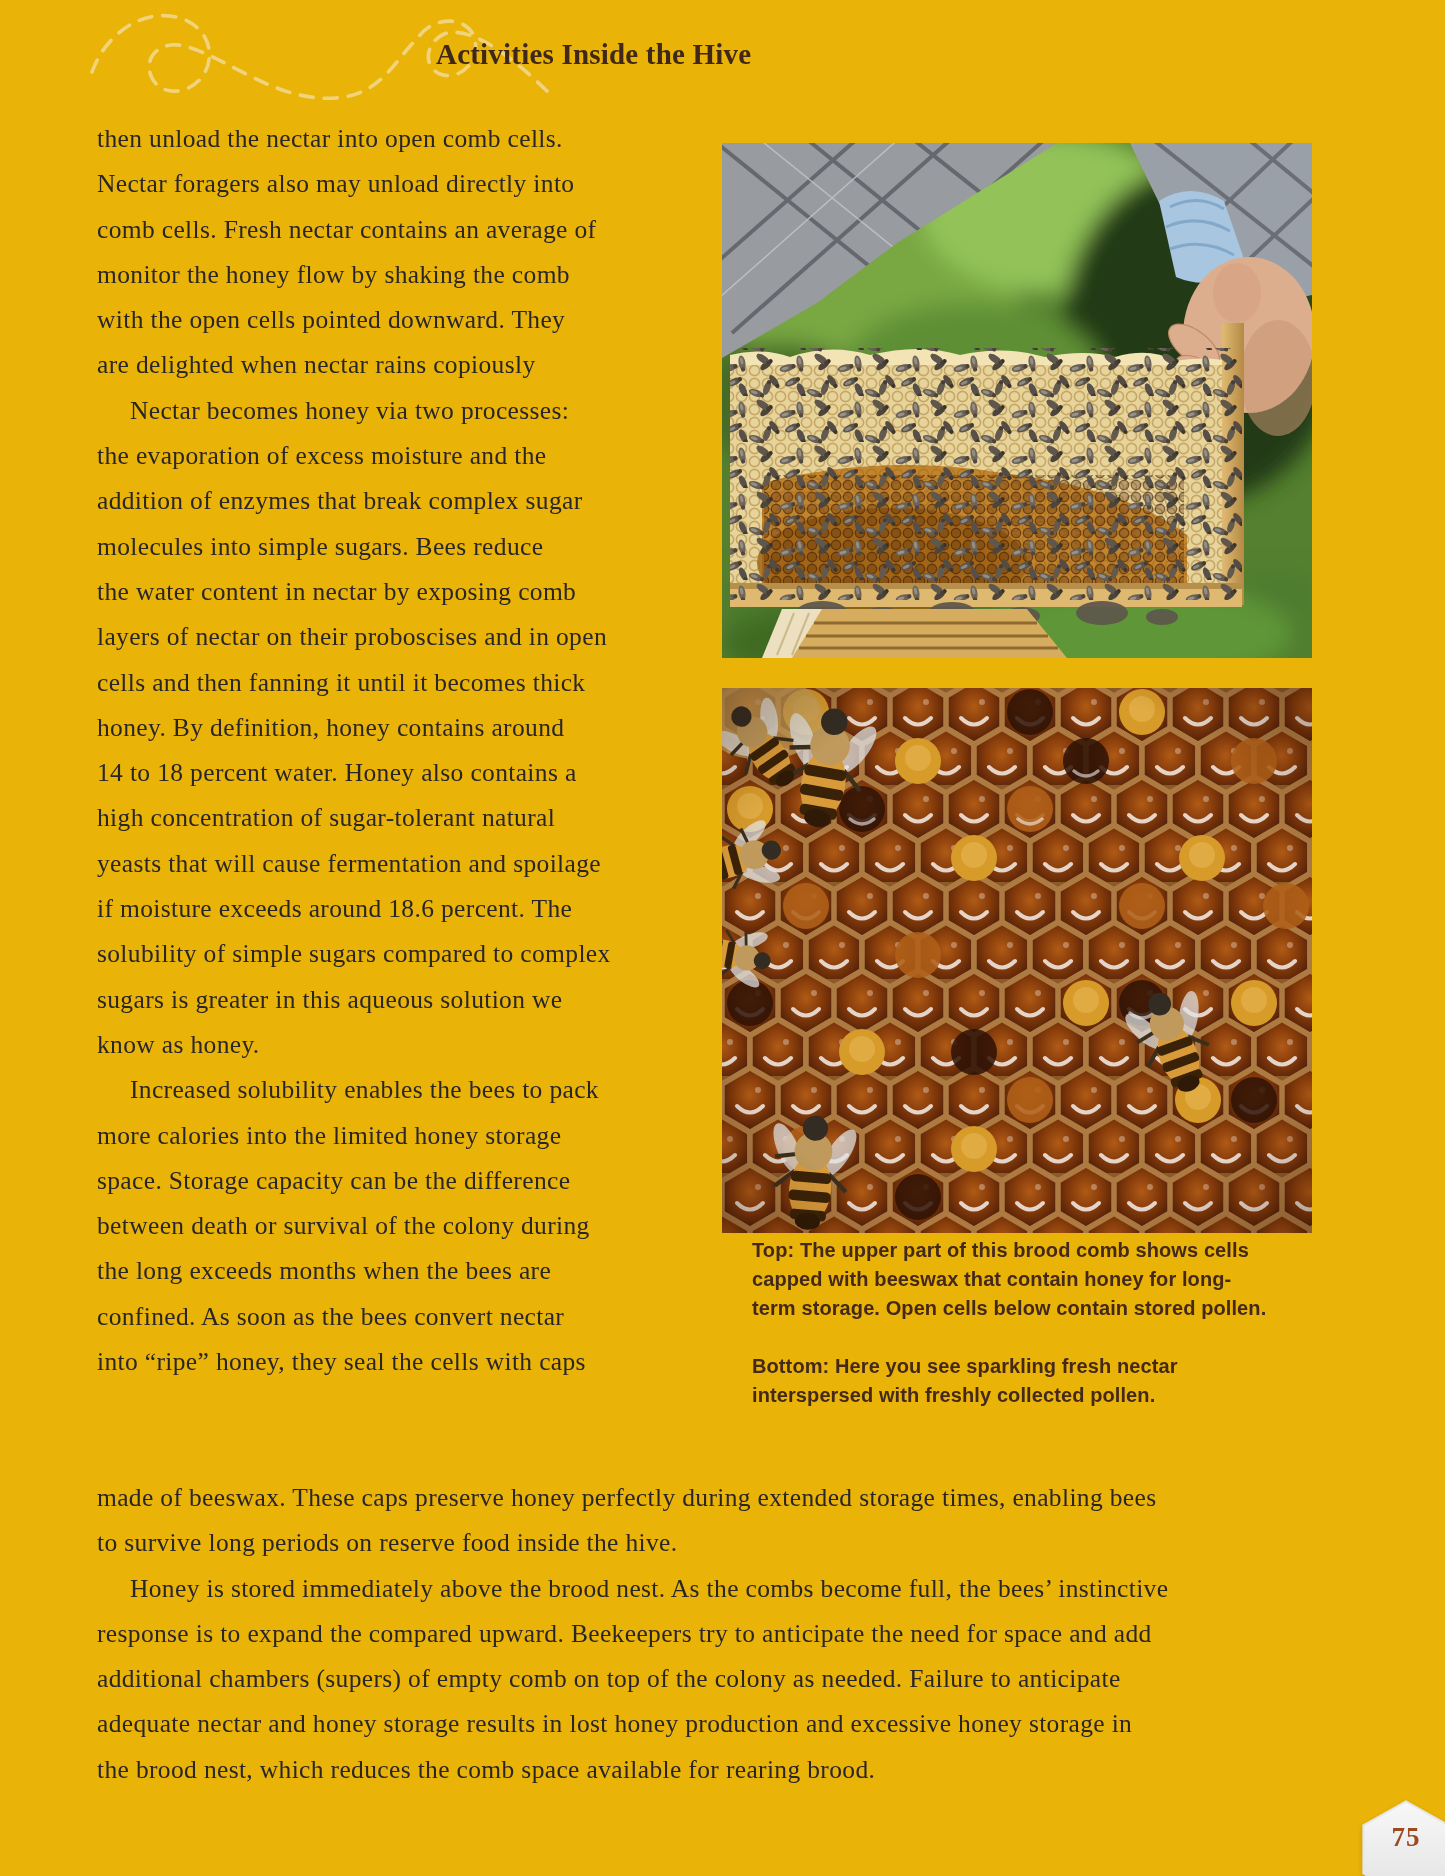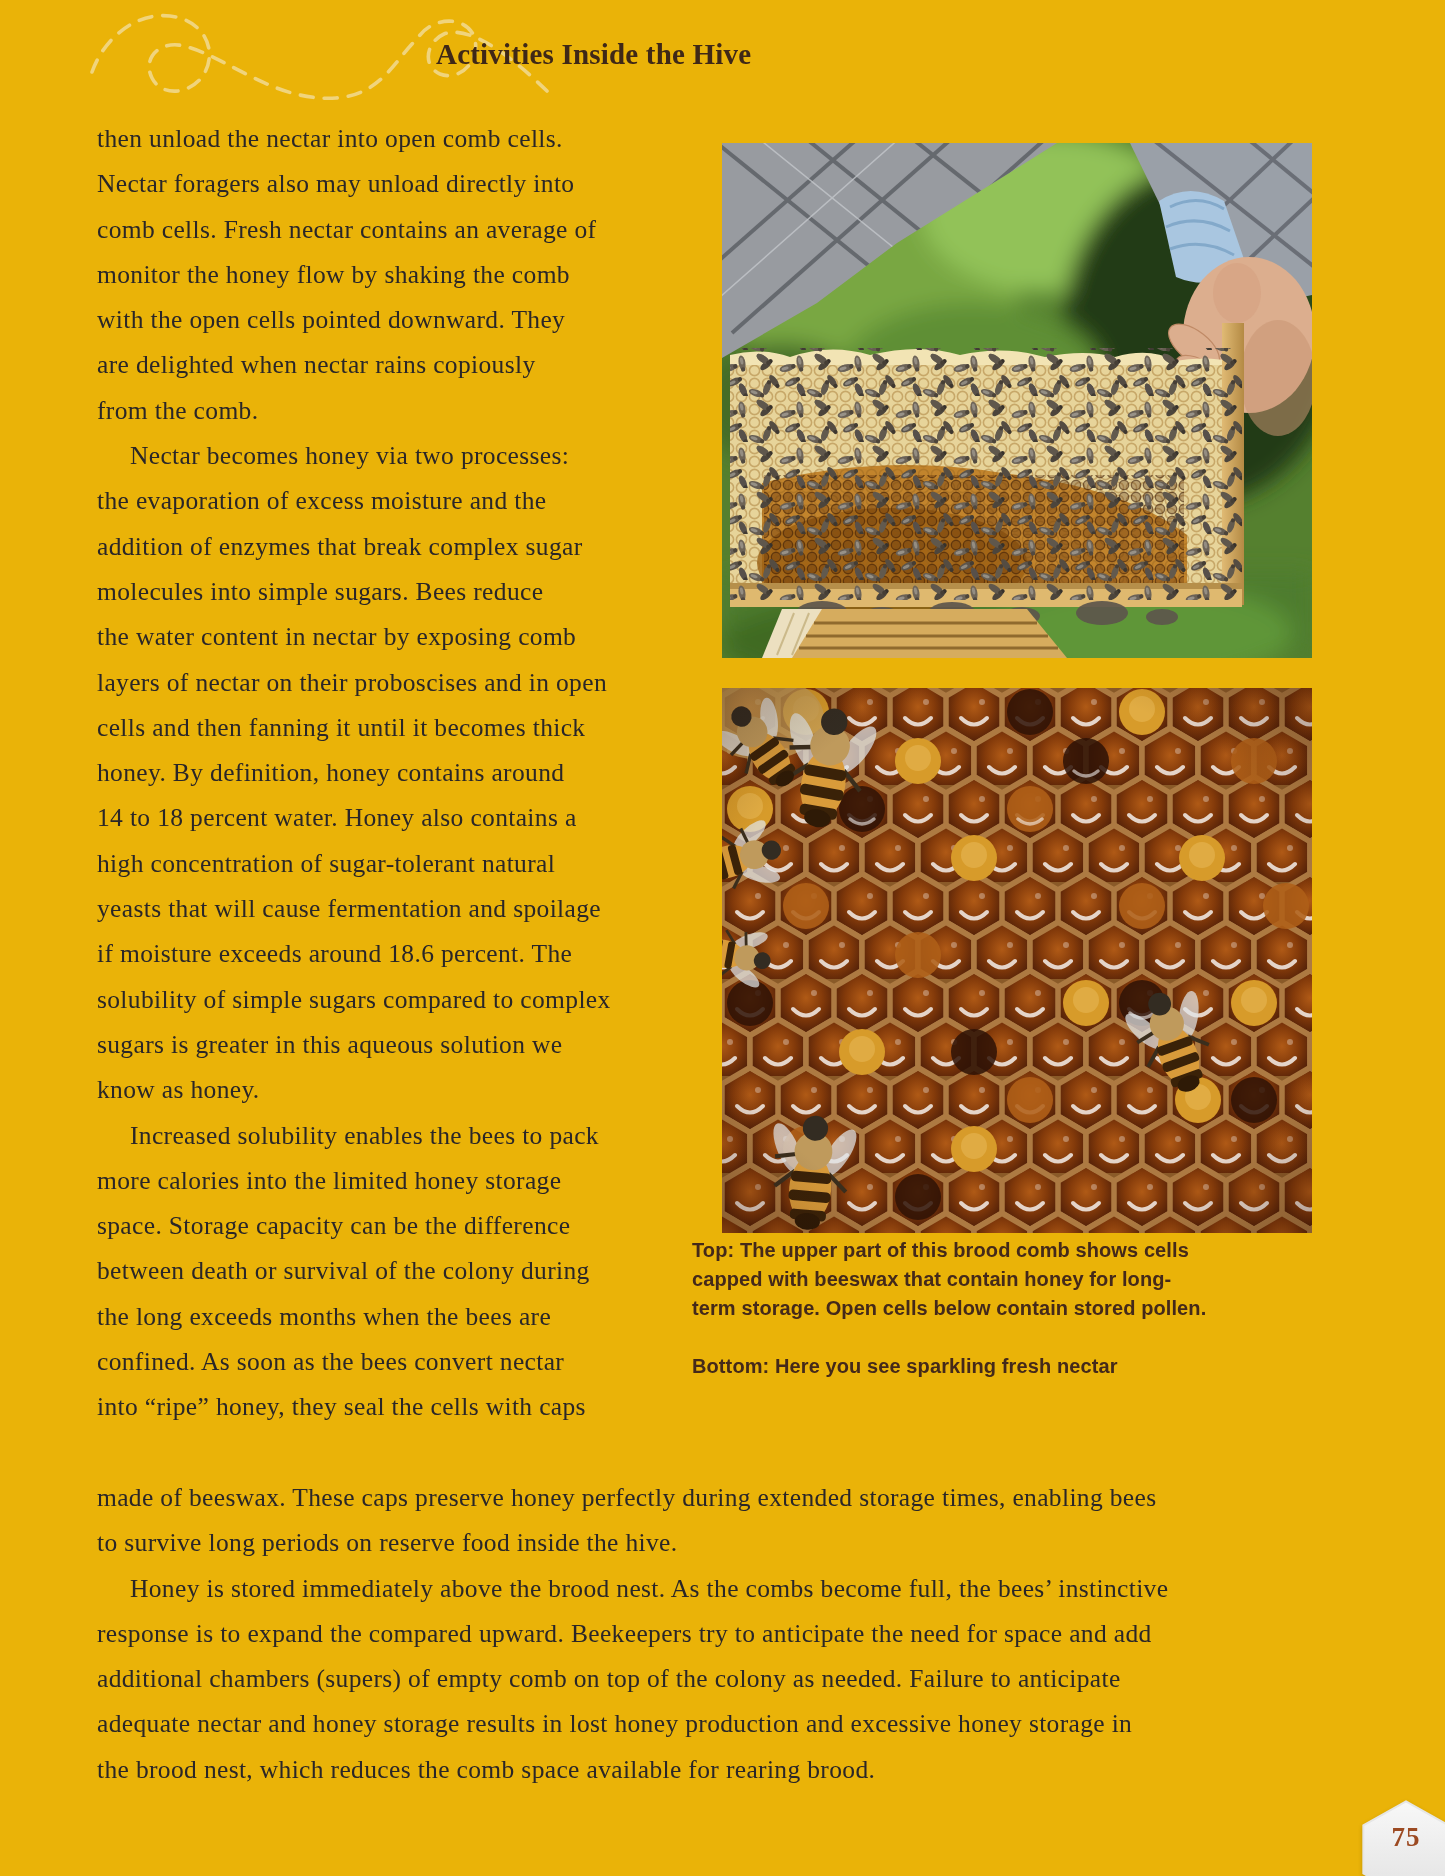--- a/index.html
+++ b/index.html
@@ -17,21 +17,21 @@
   .full-lines{position:absolute;left:97px;top:1475px;width:1262px;}
   .line{font:25.5px/45.3px "Liberation Serif",serif;color:var(--body-text-color,#2a2628);
         white-space:nowrap;letter-spacing:.35px;}
   .line.indent{text-indent:33px;}
   
   .photo{position:absolute;left:722px;width:590px;overflow:hidden;background:#777;}
   .photo svg{display:block;width:100%;height:100%;}
   .photo-top{top:143px;height:515px;}
   .photo-bottom{top:688px;height:545px;}
   
-  .caption{position:absolute;left:692px;width:545px;}
+  .caption{position:absolute;left:752px;width:545px;}
   .caption-top{top:1236px;}
   .caption-bottom{top:1352px;}
   .cap-line{font:bold 20px/29px "Liberation Sans",sans-serif;
             color:var(--caption-color,#44291a);white-space:nowrap;letter-spacing:.1px;}
   
   .page-badge{position:absolute;left:1362px;top:1800px;width:66px;height:74px;
               filter:drop-shadow(0 2px 2px rgba(0,0,0,.18));padding-left:22px;}
   .page-badge svg{position:absolute;inset:0;}
   .page-num{position:absolute;inset:0;display:flex;align-items:center;justify-content:center;
             font:bold 27px "Liberation Serif",serif;color:var(--page-number-color,#9c4a22);
@@ -51,21 +51,20 @@
 
   <h1 class="title">Activities Inside the Hive</h1>
 
   <div class="col-lines">
       <div class="line">then unload the nectar into open comb cells.</div>
       <div class="line">Nectar foragers also may unload directly into</div>
       <div class="line">comb cells. Fresh nectar contains an average of</div>
       <div class="line">monitor the honey flow by shaking the comb</div>
       <div class="line">with the open cells pointed downward. They</div>
       <div class="line">are delighted when nectar rains copiously</div>
-      <div class="line">from the comb.</div>
       <div class="line indent">Nectar becomes honey via two processes:</div>
       <div class="line">the evaporation of excess moisture and the</div>
       <div class="line">addition of enzymes that break complex sugar</div>
       <div class="line">molecules into simple sugars. Bees reduce</div>
       <div class="line">the water content in nectar by exposing comb</div>
       <div class="line">layers of nectar on their proboscises and in open</div>
       <div class="line">cells and then fanning it until it becomes thick</div>
       <div class="line">honey. By definition, honey contains around</div>
       <div class="line">14 to 18 percent water. Honey also contains a</div>
       <div class="line">high concentration of sugar-tolerant natural</div>
@@ -371,20 +370,21 @@
     </svg>
   </figure>
 
   <div class="caption caption-top">
       <div class="cap-line">Top: The upper part of this brood comb shows cells</div>
       <div class="cap-line">capped with beeswax that contain honey for long-</div>
       <div class="cap-line">term storage. Open cells below contain stored pollen.</div>
     </div>
   <div class="caption caption-bottom">
       <div class="cap-line">Bottom: Here you see sparkling fresh nectar</div>
+      <div class="cap-line">interspersed with freshly collected pollen.</div>
     </div>
 
   <div class="full-lines">
       <div class="line">made of beeswax. These caps preserve honey perfectly during extended storage times, enabling bees</div>
       <div class="line">to survive long periods on reserve food inside the hive.</div>
       <div class="line indent">Honey is stored immediately above the brood nest. As the combs become full, the bees’ instinctive</div>
       <div class="line">response is to expand the compared upward. Beekeepers try to anticipate the need for space and add</div>
       <div class="line">additional chambers (supers) of empty comb on top of the colony as needed. Failure to anticipate</div>
       <div class="line">adequate nectar and honey storage results in lost honey production and excessive honey storage in</div>
       <div class="line">the brood nest, which reduces the comb space available for rearing brood.</div>

